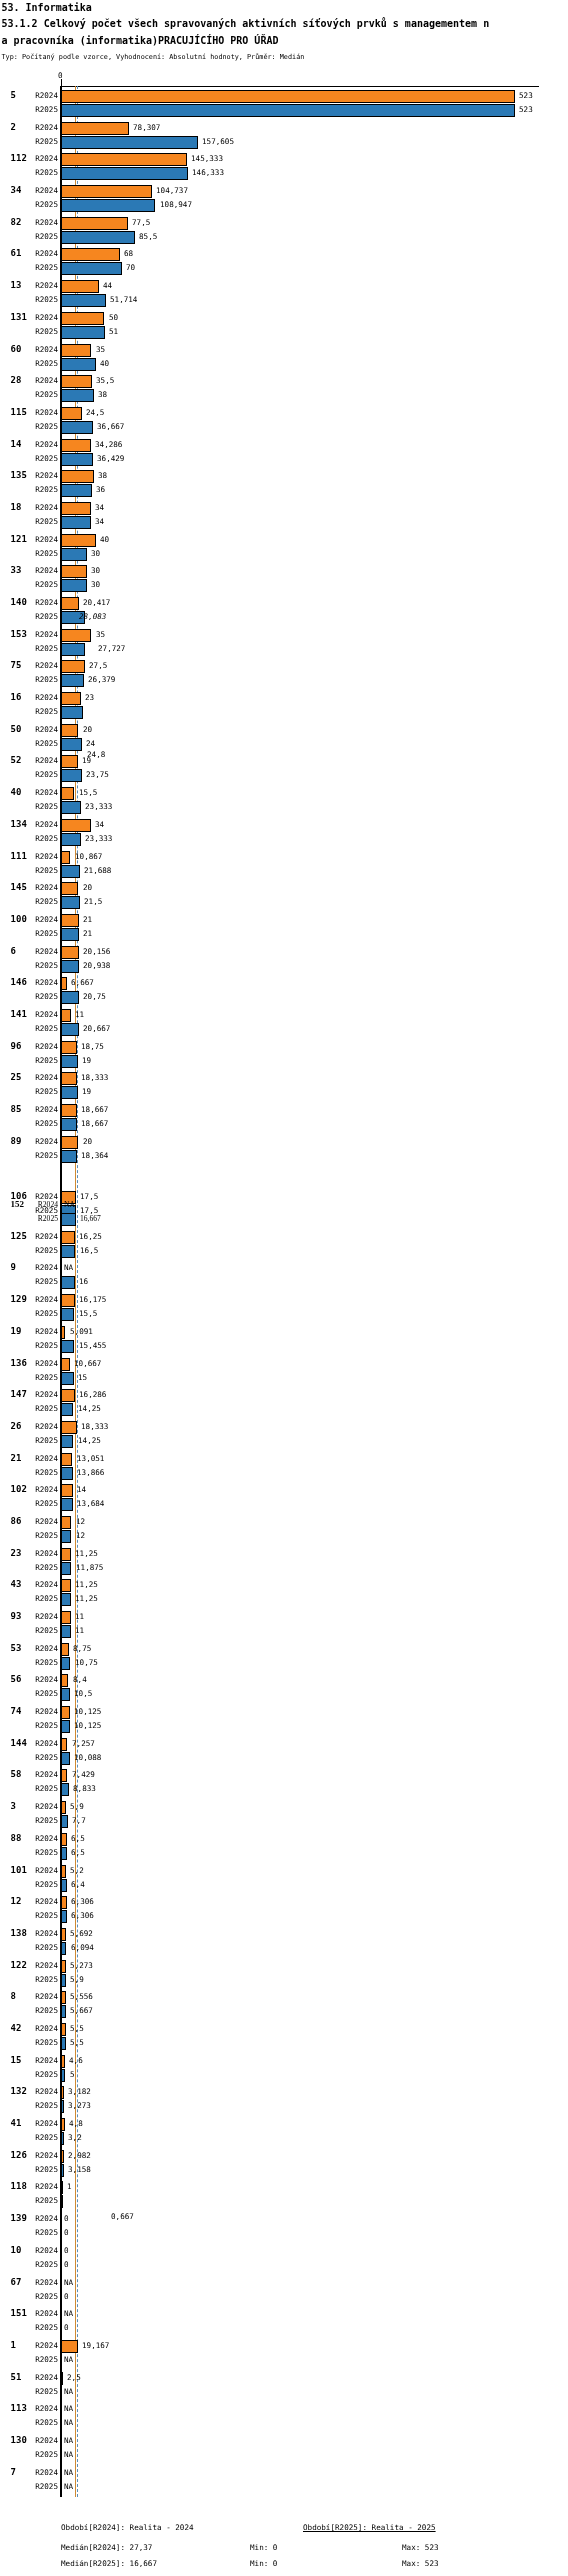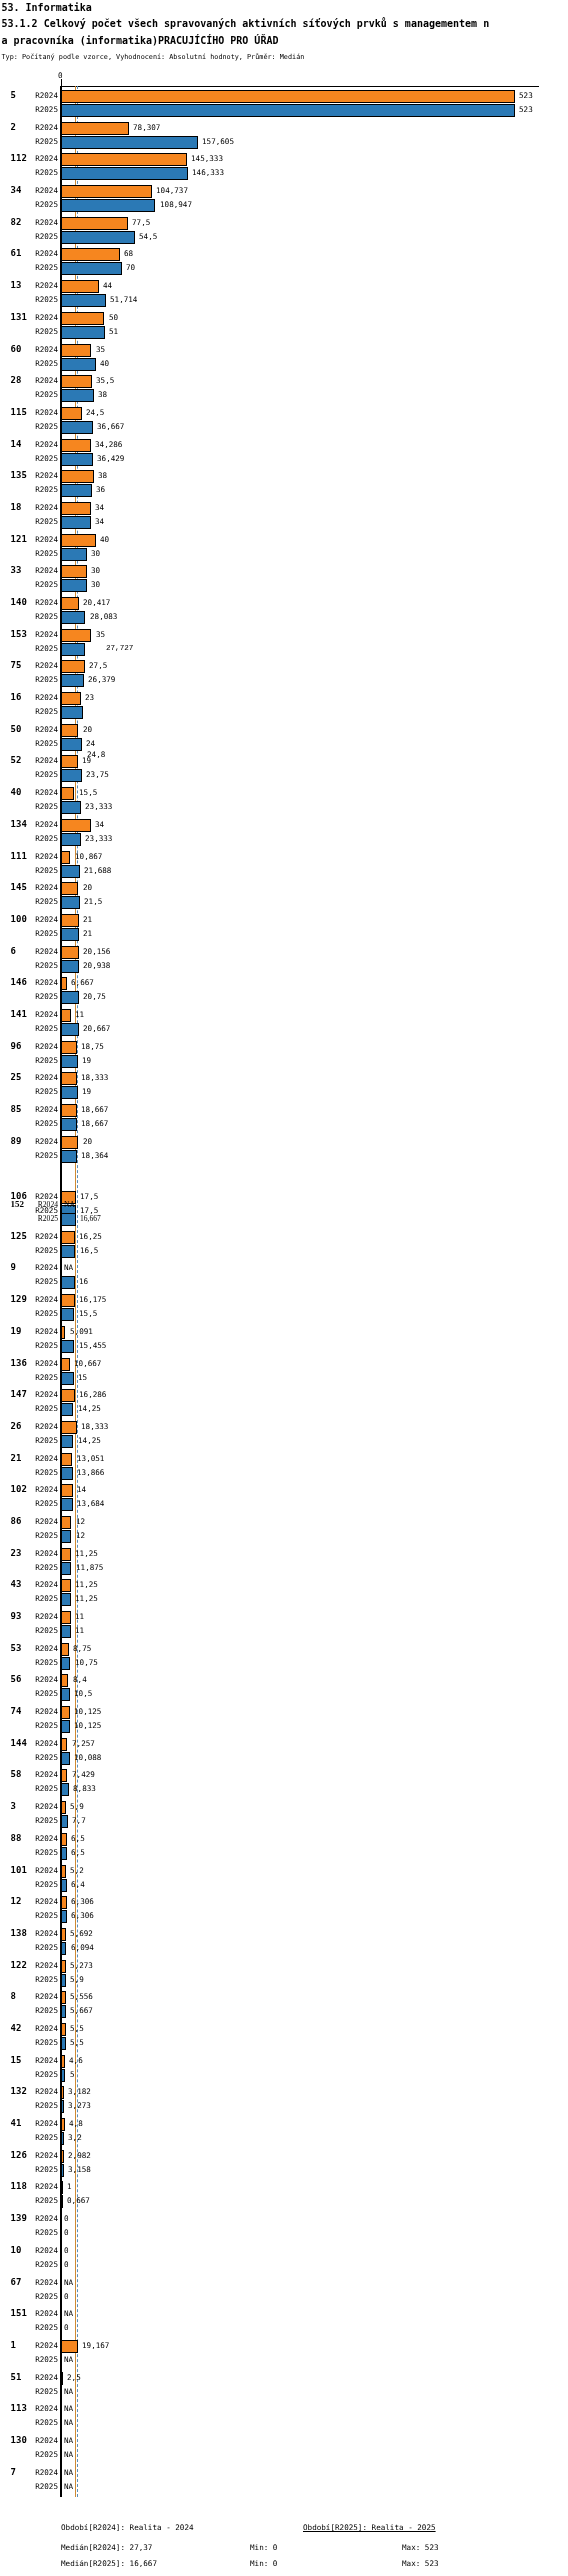--- a/index.html
+++ b/index.html
@@ -77,21 +77,21 @@
         <div class="bar blue" style="top: 15.6px; width: 94px;"></div>
         <div class="val" style="left: 160px; top: 17px;">108,947</div>
       </div>
       <div class="group" style="top: 215px;">
         <div class="gid">82</div>
         <div class="slabel" style="top: 3px;">R2024</div>
         <div class="bar orange" style="top: 1.5px; width: 67px;"></div>
         <div class="val" style="left: 132px; top: 3px;">77,5</div>
         <div class="slabel" style="top: 17px;">R2025</div>
         <div class="bar blue" style="top: 15.6px; width: 74px;"></div>
-        <div class="val" style="left: 139px; top: 17px;">54,5</div>
+        <div class="val" style="left: 139px; top: 17px;">85,5</div>
       </div>
       <div class="group" style="top: 246px;">
         <div class="gid">61</div>
         <div class="slabel" style="top: 3px;">R2024</div>
         <div class="bar orange" style="top: 1.5px; width: 59px;"></div>
         <div class="val" style="left: 124px; top: 3px;">68</div>
         <div class="slabel" style="top: 17px;">R2025</div>
         <div class="bar blue" style="top: 15.6px; width: 61px;"></div>
         <div class="val" style="left: 126px; top: 17px;">70</div>
       </div>
@@ -185,30 +185,30 @@
         <div class="bar blue" style="top: 15.6px; width: 26px;"></div>
         <div class="val" style="left: 91px; top: 17px;">30</div>
       </div>
       <div class="group" style="top: 595px;">
         <div class="gid">140</div>
         <div class="slabel" style="top: 3px;">R2024</div>
         <div class="bar orange" style="top: 1.5px; width: 17.7px;"></div>
         <div class="val" style="left: 83px; top: 3px;">20,417</div>
         <div class="slabel" style="top: 17px;">R2025</div>
         <div class="bar blue" style="top: 15.6px; width: 24px;"></div>
-        <div class="val" style="left: 90px; top: 17px;">28,083</div>
+        <div class="val" style="left: 79px; top: 17px; font-style: italic;">28,083</div>
       </div>
       <div class="group" style="top: 627px;">
         <div class="gid">153</div>
         <div class="slabel" style="top: 3px;">R2024</div>
         <div class="bar orange" style="top: 1.5px; width: 30px;"></div>
         <div class="val" style="left: 96px; top: 3px;">35</div>
         <div class="slabel" style="top: 17px;">R2025</div>
         <div class="bar blue" style="top: 15.6px; width: 24px;"></div>
-        <div class="val" style="left: 106px; top: 17px; font-family: Liberation Mono, monospace;">27,727</div>
+        <div class="val" style="left: 98px; top: 17px;">27,727</div>
       </div>
       <div class="group" style="top: 658px;">
         <div class="gid">75</div>
         <div class="slabel" style="top: 3px;">R2024</div>
         <div class="bar orange" style="top: 1.5px; width: 24px;"></div>
         <div class="val" style="left: 89px; top: 3px;">27,5</div>
         <div class="slabel" style="top: 17px;">R2025</div>
         <div class="bar blue" style="top: 15.6px; width: 23px;"></div>
         <div class="val" style="left: 88px; top: 17px;">26,379</div>
       </div>
@@ -633,21 +633,21 @@
         <div class="bar blue" style="top: 15.6px; width: 2.7px;"></div>
         <div class="val" style="left: 68px; top: 17px;">3,158</div>
       </div>
       <div class="group" style="top: 2179px;">
         <div class="gid">118</div>
         <div class="slabel" style="top: 3px;">R2024</div>
         <div class="bar orange" style="top: 1.5px; width: 1.5px;"></div>
         <div class="val" style="left: 67px; top: 3px;">1</div>
         <div class="slabel" style="top: 17px;">R2025</div>
         <div class="bar blue" style="top: 15.6px; width: 1.5px;"></div>
-        <div class="val" style="left: 67px; top: 17px;">0,667</div>
+        <div class="val" style="left: 67px; top: 33px; padding-left: 44px;">0,667</div>
       </div>
       <div class="group" style="top: 2211px;">
         <div class="gid">139</div>
         <div class="slabel" style="top: 3px;">R2024</div>
         <div class="val" style="left: 64px; top: 3px;">0</div>
         <div class="slabel" style="top: 17px;">R2025</div>
         <div class="val" style="left: 64px; top: 17px;">0</div>
       </div>
       <div class="group" style="top: 2243px;">
         <div class="gid">10</div>

